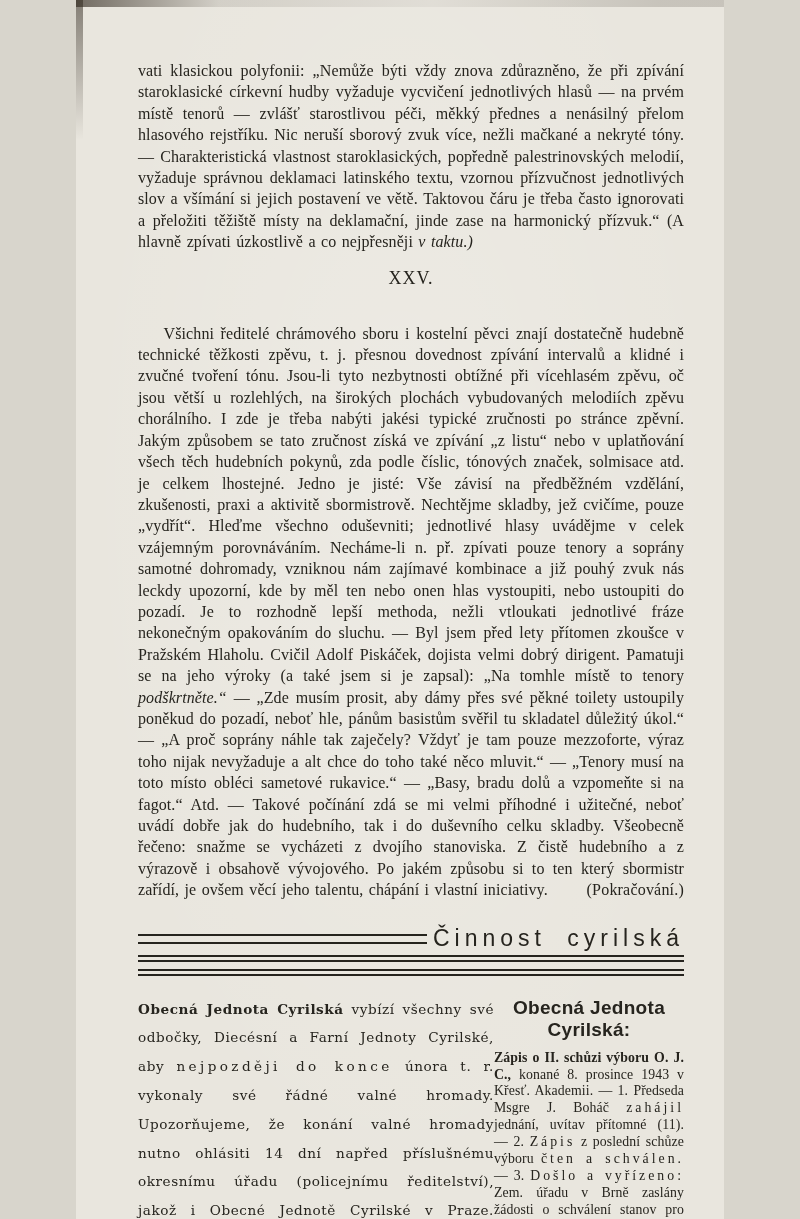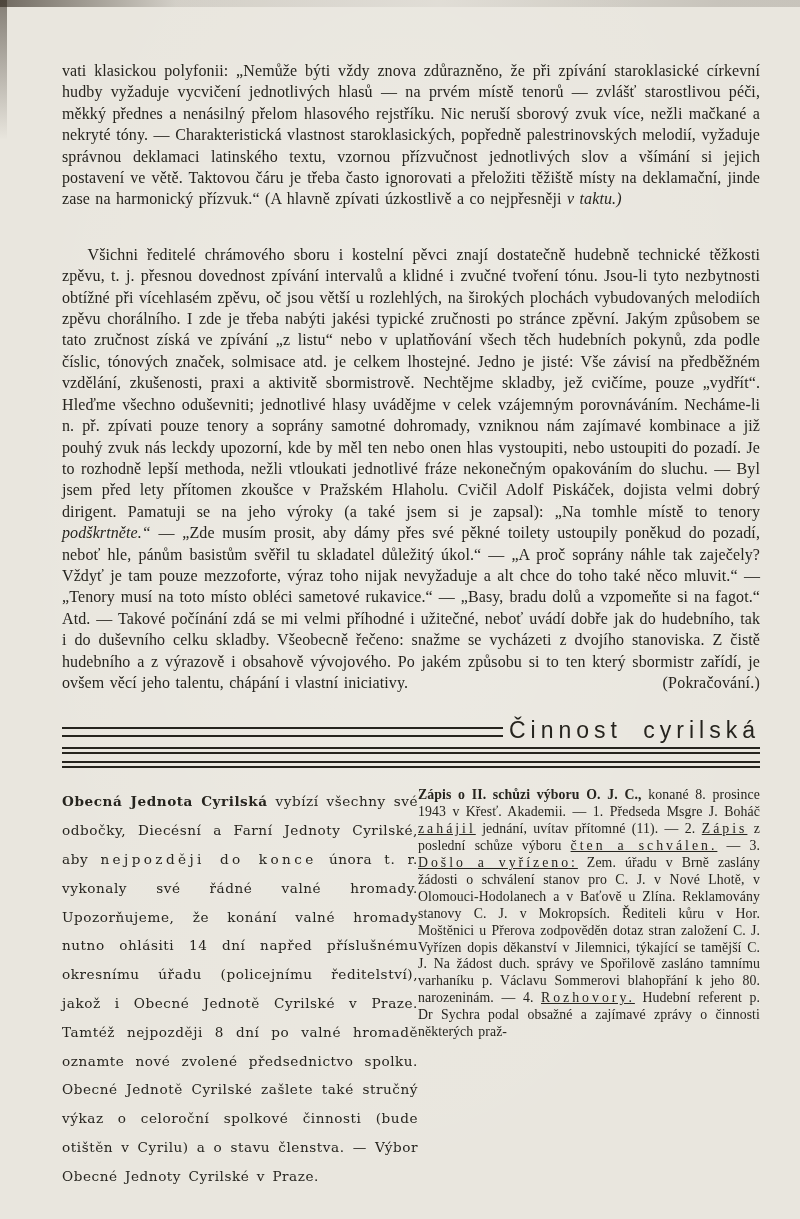--- a/index.html
+++ b/index.html
@@ -4,21 +4,21 @@
 <style>
   :root{
     --paper:#e9e6de;
     --ink:#26241e;
   }
   *{margin:0;padding:0;box-sizing:border-box;}
   html,body{background:#d8d5cc;}
   body{font-family:"Liberation Serif", serif;}
   .page{
     position:relative;
-    width:800px;height:1219px;
+    width:648px;height:1219px;
     margin:0 auto;
     background:
       radial-gradient(ellipse at 50% 40%, rgba(255,255,255,.18), rgba(0,0,0,0) 70%),
       var(--paper);
     color:var(--ink);
     overflow:hidden;
     padding:60px 40px 0 62px;
   }
   
   .edge-top{position:absolute;top:0;left:0;right:0;height:7px;
@@ -90,48 +90,50 @@
     letter-spacing:.3px;
     margin:2px 0 9px 0;
   }
   .col-text{
     font-size:13.8px;
     line-height:16.9px;
     text-align:justify;
     letter-spacing:.1px;
     word-spacing:.1em;
   }
-  .col-text .seg-spaced{letter-spacing:3px;text-decoration:underline;}
+  .col-text .seg-spaced{letter-spacing:3px;}
 </style>
 </head>
 <body>
 
 <div class="page">
   <div class="edge-top"></div>
   <div class="edge-left"></div>
 
   <p class="body-text"><span class="seg-normal">vati klasickou polyfonii: „Nemůže býti vždy znova zdůrazněno, že při zpívání staroklasické církevní hudby vyžaduje vycvičení jednotlivých hlasů — na prvém místě tenorů — zvlášť starostlivou péči, měkký přednes a nenásilný přelom hlasového rejstříku. Nic neruší sborový zvuk více, nežli mačkané a nekryté tóny. — Charakteristická vlastnost staroklasických, popředně palestrinovských melodií, vyžaduje správnou deklamaci latinského textu, vzornou přízvučnost jednotlivých slov a všímání si jejich postavení ve větě. Taktovou čáru je třeba často ignorovati a přeložiti těžiště místy na deklamační, jinde zase na harmonický přízvuk.“ (A hlavně zpívati úzkostlivě a co nejpřesněji </span><span class="seg-italic">v taktu.)</span></p>
 
+  <h2 class="roman-heading">XXV.</h2>
 
   <p class="body-text indent"><span class="seg-normal">Všichni ředitelé chrámového sboru i kostelní pěvci znají dostatečně hudebně technické těžkosti zpěvu, t. j. přesnou dovednost zpívání intervalů a klidné i zvučné tvoření tónu. Jsou-li tyto nezbytnosti obtížné při vícehlasém zpěvu, oč jsou větší u rozlehlých, na širokých plochách vybudovaných melodiích zpěvu chorálního. I zde je třeba nabýti jakési typické zručnosti po stránce zpěvní. Jakým způsobem se tato zručnost získá ve zpívání „z listu“ nebo v uplatňování všech těch hudebních pokynů, zda podle číslic, tónových značek, solmisace atd. je celkem lhostejné. Jedno je jisté: Vše závisí na předběžném vzdělání, zkušenosti, praxi a aktivitě sbormistrově. Nechtějme skladby, jež cvičíme, pouze „vydřít“. Hleďme všechno oduševniti; jednotlivé hlasy uvádějme v celek vzájemným porovnáváním. Necháme-li n. př. zpívati pouze tenory a soprány samotné dohromady, vzniknou nám zajímavé kombinace a již pouhý zvuk nás leckdy upozorní, kde by měl ten nebo onen hlas vystoupiti, nebo ustoupiti do pozadí. Je to rozhodně lepší methoda, nežli vtloukati jednotlivé fráze nekonečným opakováním do sluchu. — Byl jsem před lety přítomen zkoušce v Pražském Hlaholu. Cvičil Adolf Piskáček, dojista velmi dobrý dirigent. Pamatuji se na jeho výroky (a také jsem si je zapsal): „Na tomhle místě to tenory </span><span class="seg-italic">podškrtněte.“</span><span class="seg-normal"> — „Zde musím prosit, aby dámy přes své pěkné toilety ustoupily poněkud do pozadí, neboť hle, pánům basistům svěřil tu skladatel důležitý úkol.“ — „A proč soprány náhle tak zaječely? Vždyť je tam pouze mezzoforte, výraz toho nijak nevyžaduje a alt chce do toho také něco mluvit.“ — „Tenory musí na toto místo obléci sametové rukavice.“ — „Basy, bradu dolů a vzpomeňte si na fagot.“ Atd. — Takové počínání zdá se mi velmi příhodné i užitečné, neboť uvádí dobře jak do hudebního, tak i do duševního celku skladby. Všeobecně řečeno: snažme se vycházeti z dvojího stanoviska. Z čistě hudebního a z výrazově i obsahově vývojového. Po jakém způsobu si to ten který sbormistr zařídí, je ovšem věcí jeho talentu, chápání i vlastní iniciativy.</span><span class="seg-continuation">(Pokračování.)</span></p>
 
   <div class="banner">
     <div class="banner-top">
       <div class="banner-lines">
         <div class="rline"></div>
         <div class="rline"></div>
       </div>
       <div class="banner-title">Činnost cyrilská</div>
     </div>
     <div class="rule-pair first"></div>
     <div class="rule-pair second"></div>
   </div>
 
   <div class="columns">
     <div class="col-left">
       <p class="letterpress"><span class="seg-bold">Obecná Jednota Cyrilská</span><span class="seg-normal"> vybízí všechny své odbočky, Diecésní a Farní Jednoty Cyrilské, aby </span><span class="seg-spaced">nejpozději do konce</span><span class="seg-normal"> února t. r. vykonaly své řádné valné hromady. Upozorňujeme, že konání valné hromady nutno ohlásiti 14 dní napřed příslušnému okresnímu úřadu (policejnímu ředitelství), jakož i Obecné Jednotě Cyrilské v Praze. Tamtéž nejpozději 8 dní po valné hromadě oznamte nové zvolené předsednictvo spolku. Obecné Jednotě Cyrilské zašlete také stručný výkaz o celoroční spolkové činnosti (bude otištěn v Cyrilu) a o stavu členstva. — Výbor Obecné Jednoty Cyrilské v Praze.</span></p>
     </div>
     <div class="col-right">
+      <h3 class="col-heading">Obecná Jednota Cyrilská:</h3>
       <p class="col-text"><span class="seg-bold">Zápis o II. schůzi výboru O. J. C.,</span><span class="seg-normal"> konané 8. prosince 1943 v Křesť. Akademii. — 1. Předseda Msgre J. Boháč </span><span class="seg-spaced">zahájil</span><span class="seg-normal"> jednání, uvítav přítomné (11). — 2. </span><span class="seg-spaced">Zápis</span><span class="seg-normal"> z poslední schůze výboru </span><span class="seg-spaced">čten a schválen.</span><span class="seg-normal"> — 3. </span><span class="seg-spaced">Došlo a vyřízeno:</span><span class="seg-normal"> Zem. úřadu v Brně zaslány žádosti o schválení stanov pro C. J. v Nové Lhotě, v Olomouci-Hodolanech a v Baťově u Zlína. Reklamovány stanovy C. J. v Mokropsích. Řediteli kůru v Hor. Moštěnici u Přerova zodpověděn dotaz stran založení C. J. Vyřízen dopis děkanství v Jilemnici, týkající se tamější C. J. Na žádost duch. správy ve Spořilově zasláno tamnímu varhaníku p. Václavu Sommerovi blahopřání k jeho 80. narozeninám. — 4. </span><span class="seg-spaced">Rozhovory.</span><span class="seg-normal"> Hudební referent p. Dr Sychra podal obsažné a zajímavé zprávy o činnosti některých praž-</span></p>
     </div>
   </div>
 
 </div>
 
 </body></html>

